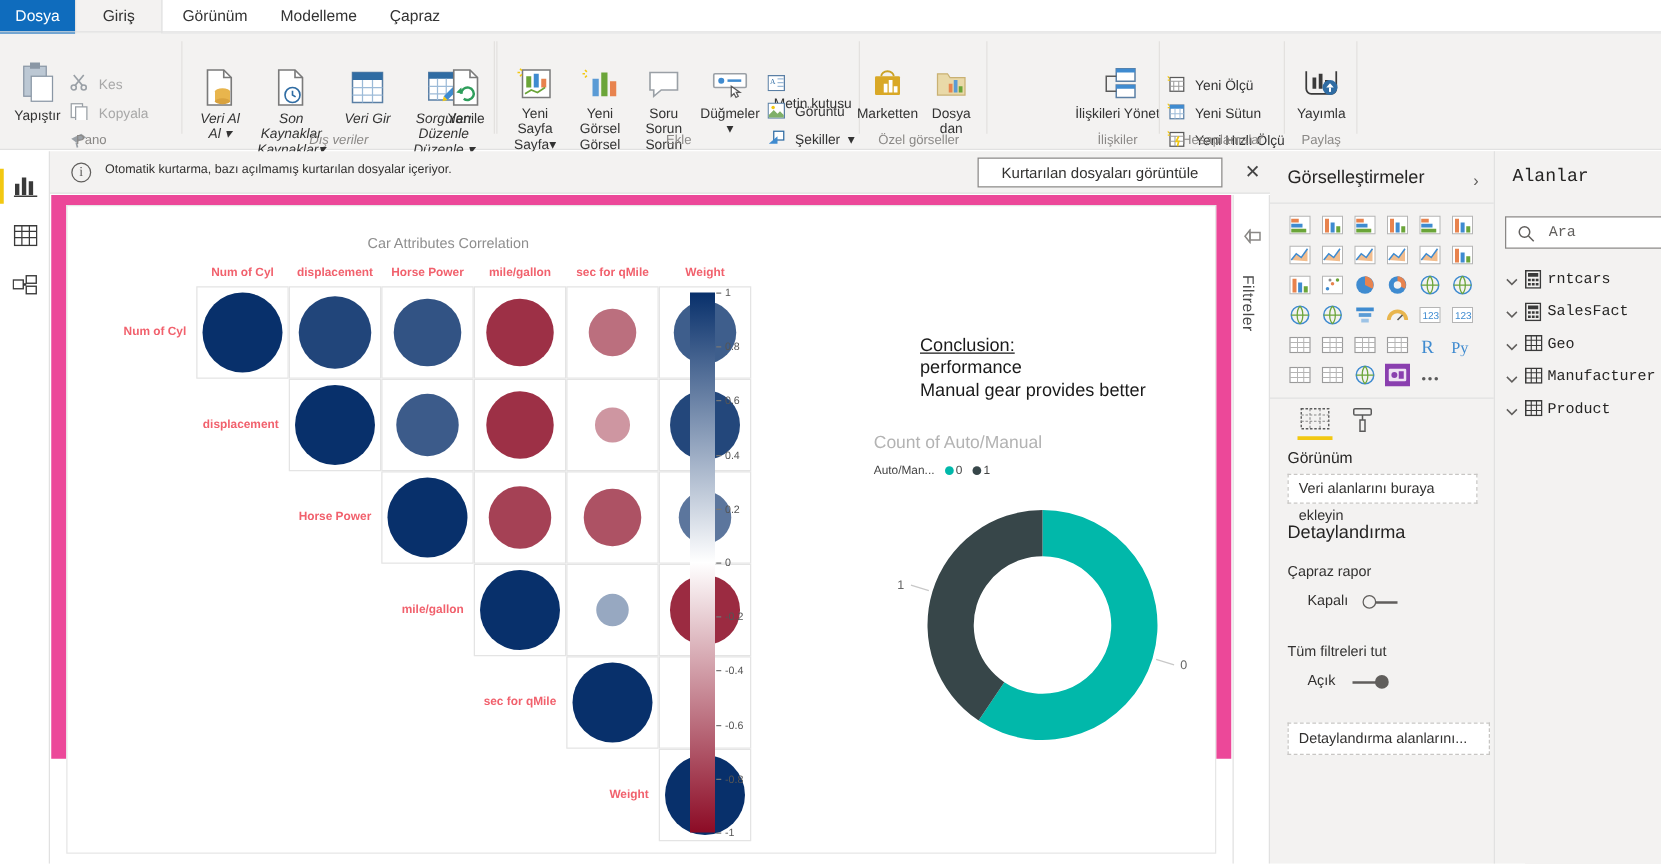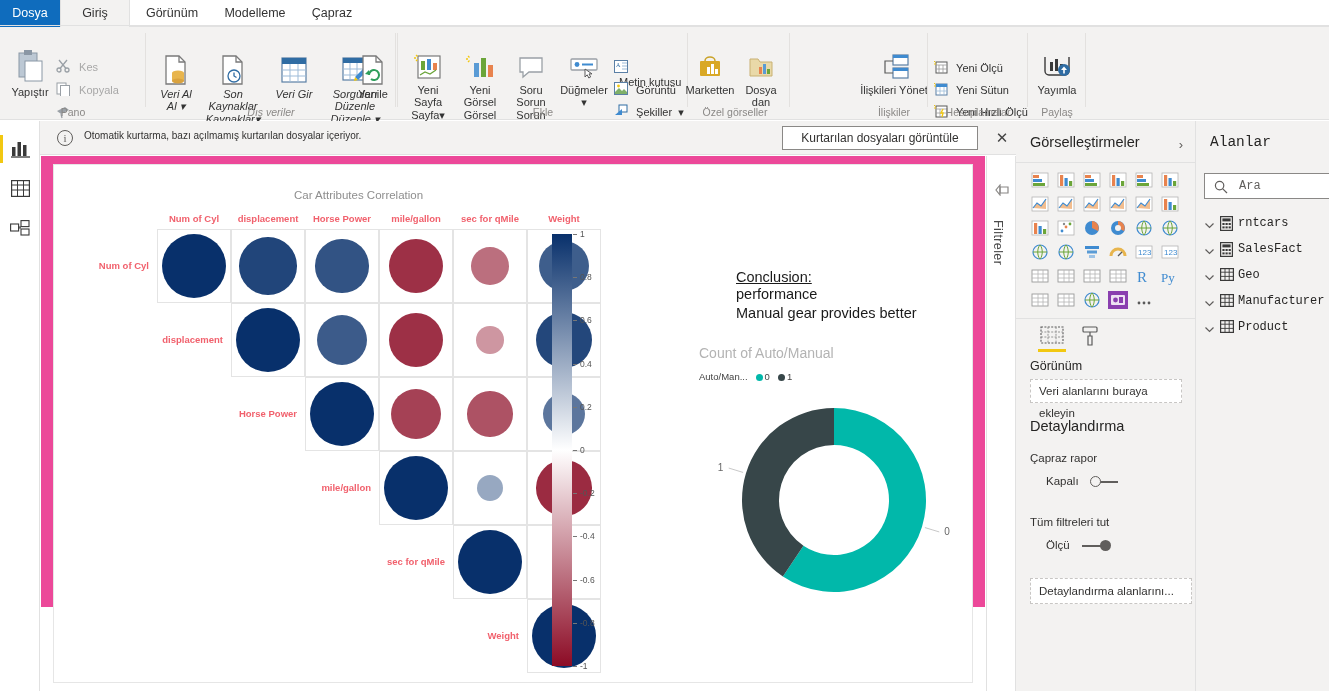--- a/index.html
+++ b/index.html
@@ -826,21 +826,21 @@
 
     <div class="detLbl" style="top:331px;">Çapraz rapor</div>
     <div class="tgl off" style="left:30px;top:353px;width:90px;height:16px;">
       <span class="tl" style="left:0;top:1px;">Kapalı</span>
       <span class="track" style="left:46px;"></span>
       <span class="knob" style="left:44px;"></span>
     </div>
 
     <div class="detLbl" style="top:395px;">Tüm filtreleri tut</div>
     <div class="tgl on" style="left:30px;top:417px;width:90px;height:16px;">
-      <span class="tl" style="left:0;top:1px;">Ölçü</span>
+      <span class="tl" style="left:0;top:1px;">Açık</span>
       <span class="track" style="left:36px;"></span>
       <span class="knob" style="left:54px;"></span>
     </div>
 
     <div class="drillzone">Detaylandırma alanlarını...</div>
   </div>
 
   <div class="fieldpane">
     <div class="paneHdr" style="top:13px;left:14px;">Alanlar</div>
     <div class="search">

